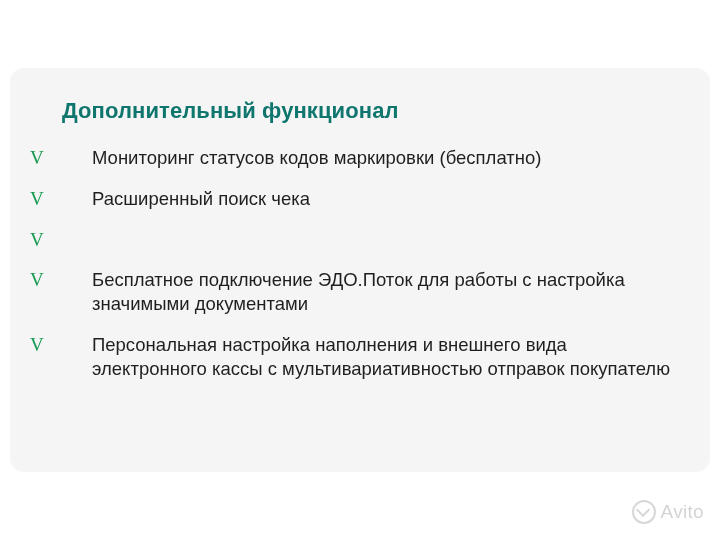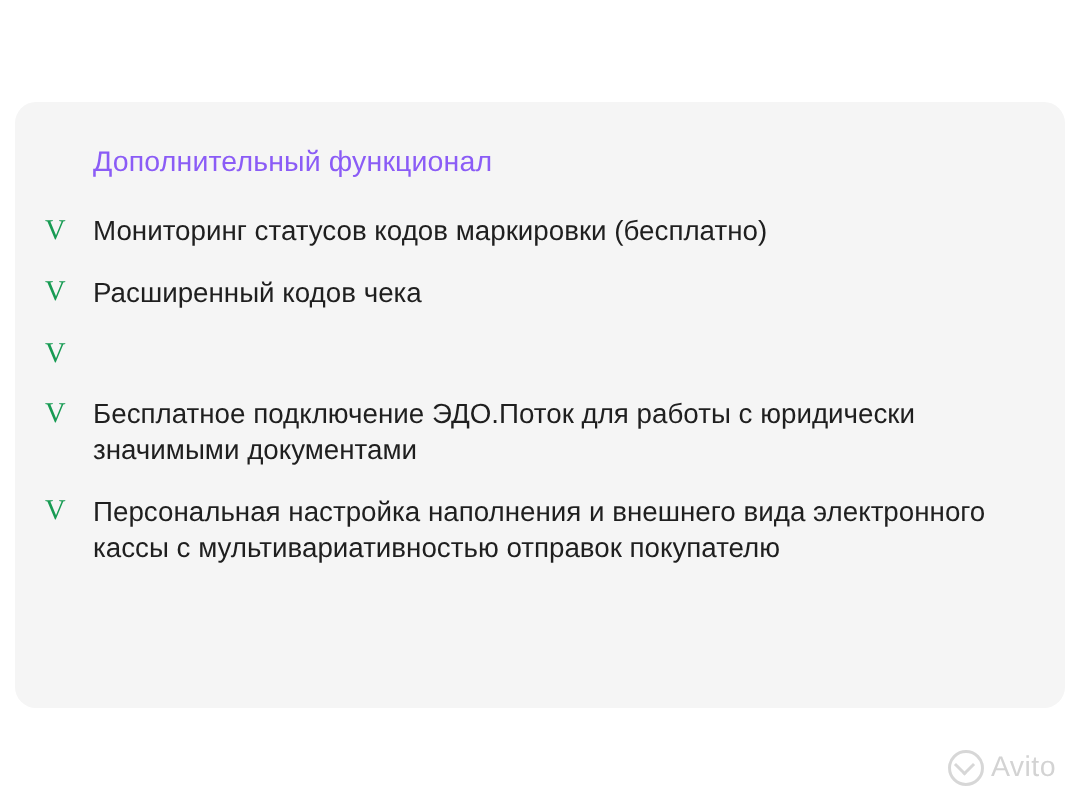--- a/index.html
+++ b/index.html
@@ -19,23 +19,23 @@
     left: 10px;
     top: 68px;
     width: 700px;
     height: 404px;
     background: #f5f5f5;
     border-radius: 14px;
     box-sizing: border-box;
     padding: 26px 28px 20px 20px;
   }
   .card-title {
-    font-size: 19px;
-    font-weight: normal;
-    color: #8b5cf6;
+    font-size: 22px;
+    font-weight: bold;
+    color: #0f766e;
     margin: 4px 0 0 32px;
     letter-spacing: 0.1px;
   }
   .feature-list {
     margin: 22px 0 0 0;
     padding: 0;
     list-style: none;
   }
   .feature-item {
     display: flex;
@@ -51,20 +51,21 @@
     font-weight: normal;
     line-height: 23px;
     text-align: left;
     font-family: "Liberation Serif", serif;
   }
   .feature-text {
     font-size: 18.5px;
     line-height: 24px;
     color: #1f1f1f;
     max-width: 620px;
+    margin-left: 30px;
   }
   .watermark {
     position: absolute;
     right: 16px;
     bottom: 16px;
     display: flex;
     align-items: center;
     opacity: 0.55;
   }
   .wm-circle {
@@ -99,28 +100,28 @@
 <div class="card">
   <div class="card-title">Дополнительный функционал</div>
 
   <ul class="feature-list">
     <li class="feature-item">
       <span class="check-icon">V</span>
       <span class="feature-text">Мониторинг статусов кодов маркировки (бесплатно)</span>
     </li>
     <li class="feature-item">
       <span class="check-icon">V</span>
-      <span class="feature-text">Расширенный кодов чека</span>
+      <span class="feature-text">Расширенный поиск чека</span>
     </li>
     <li class="feature-item">
       <span class="check-icon">V</span>
     </li>
     <li class="feature-item">
       <span class="check-icon">V</span>
-      <span class="feature-text">Бесплатное подключение ЭДО.Поток для работы с юридически значимыми документами</span>
+      <span class="feature-text">Бесплатное подключение ЭДО.Поток для работы с настройка значимыми документами</span>
     </li>
     <li class="feature-item">
       <span class="check-icon">V</span>
       <span class="feature-text">Персональная настройка наполнения и внешнего вида электронного кассы с мультивариативностью отправок покупателю</span>
     </li>
   </ul>
 </div>
 
 <div class="watermark">
   <span class="wm-circle"></span>

